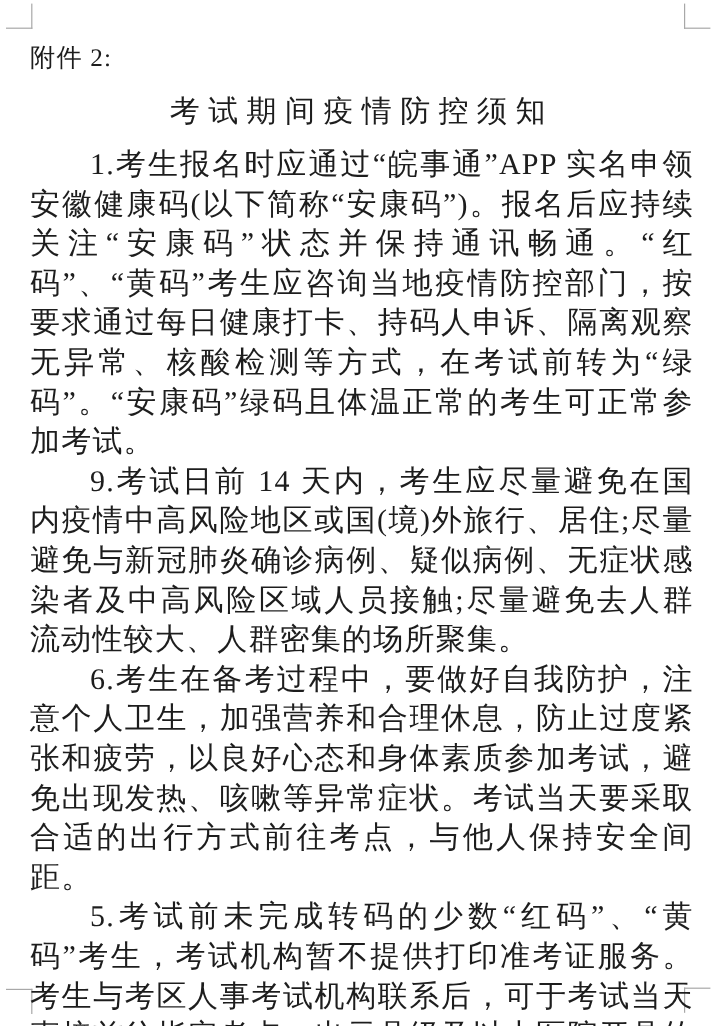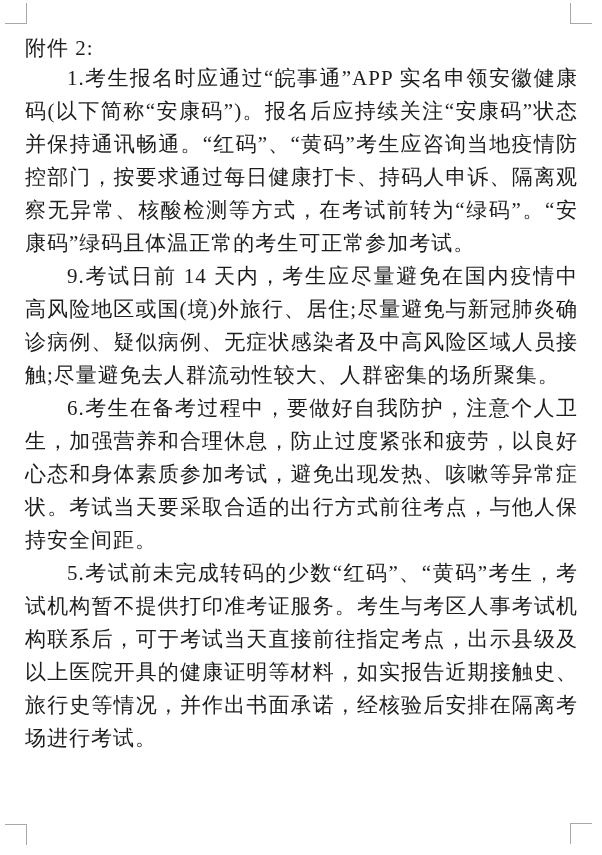--- a/index.html
+++ b/index.html
@@ -41,40 +41,41 @@
   .doc-title {
     margin: 13px 0 8px 0;
     text-align: center;
     font-size: 25px;
     font-weight: 400;
     letter-spacing: 7px;
     line-height: 38px;
   }
   .body-text p {
     margin: 0;
-    font-size: 21px;
+    font-size: 25px;
     line-height: 33px;
     letter-spacing: 1px;
     text-indent: 2em;
     text-align: justify;
   }
 </style>
 </head>
 <body>
 
 <div class="page">
 
   <div class="crop tl"></div>
   <div class="crop tr"></div>
   <div class="crop bl"></div>
   <div class="crop br"></div>
 
   <div class="content">
     <div class="attachment-label">附件 2:</div>
 
+    <h1 class="doc-title">考试期间疫情防控须知</h1>
 
     <div class="body-text">
       <p>1.考生报名时应通过“皖事通”APP 实名申领安徽健康码(以下简称“安康码”)。报名后应持续关注“安康码”状态并保持通讯畅通。“红码”、“黄码”考生应咨询当地疫情防控部门，按要求通过每日健康打卡、持码人申诉、隔离观察无异常、核酸检测等方式，在考试前转为“绿码”。“安康码”绿码且体温正常的考生可正常参加考试。</p>
       <p>9.考试日前 14 天内，考生应尽量避免在国内疫情中高风险地区或国(境)外旅行、居住;尽量避免与新冠肺炎确诊病例、疑似病例、无症状感染者及中高风险区域人员接触;尽量避免去人群流动性较大、人群密集的场所聚集。</p>
       <p>6.考生在备考过程中，要做好自我防护，注意个人卫生，加强营养和合理休息，防止过度紧张和疲劳，以良好心态和身体素质参加考试，避免出现发热、咳嗽等异常症状。考试当天要采取合适的出行方式前往考点，与他人保持安全间距。</p>
       <p>5.考试前未完成转码的少数“红码”、“黄码”考生，考试机构暂不提供打印准考证服务。考生与考区人事考试机构联系后，可于考试当天直接前往指定考点，出示县级及以上医院开具的健康证明等材料，如实报告近期接触史、旅行史等情况，并作出书面承诺，经核验后安排在隔离考场进行考试。</p>
     </div>
   </div>
 
 </div>

